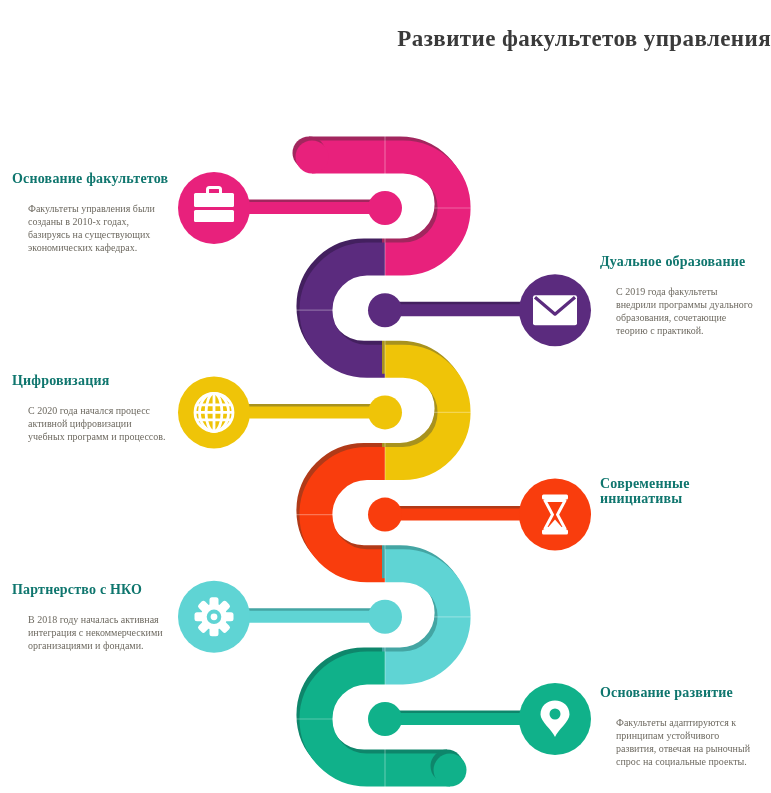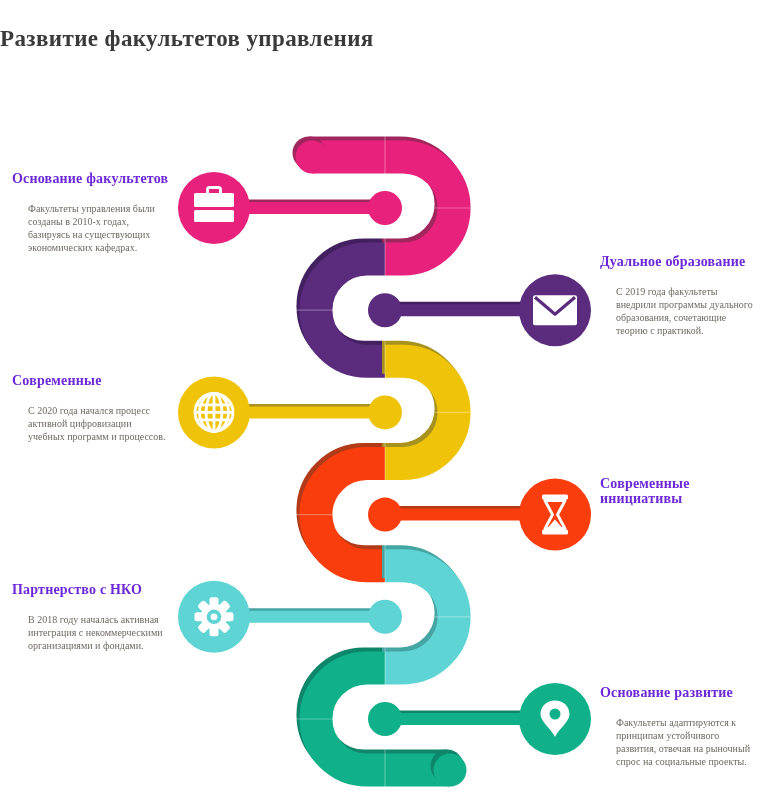--- a/index.html
+++ b/index.html
@@ -2,28 +2,28 @@
 <html><head>
 <meta charset="utf-8">
 <style>
   html,body { margin:0; padding:0; background:#ffffff; }
   .canvas {
     position:relative; width:771px; height:793px; background:#ffffff;
     font-family:"Liberation Serif", serif; overflow:hidden;
   }
   .main-title {
     position:absolute; top:26px; left:0; width:100%;
-    text-align:left; font-size:23px; font-weight:bold;
+    text-align:right; font-size:23px; font-weight:bold;
     color:#3a3a3a; letter-spacing:0.4px; margin:0;
   }
   .snake-svg { position:absolute; left:0; top:0; width:771px; height:793px; }
   .block { position:absolute; }
   .block h2 {
     margin:0 0 13px 0; font-size:14px; font-weight:bold;
-    color:#6d28d9; line-height:1.08; letter-spacing:0.2px;
+    color:#0f766e; line-height:1.08; letter-spacing:0.2px;
   }
   .block p {
     margin:16px; font-size:10px; color:#6e6a61; line-height:13px;
   }
   .block.side-left  { left:12px;  width:172px; text-align:left; }
   .block.side-right { left:600px; width:172px; text-align:left; }
   .pos-0 { top:171px; }
   .pos-1 { top:254px; }
   .pos-2 { top:373px; }
   .pos-3 { top:476px; }
@@ -162,21 +162,21 @@
     <h2>Основание факультетов</h2>
     <p>Факультеты управления были созданы в 2010-х годах, базируясь на существующих экономических кафедрах.</p>
   </div>
 
   <div class="block side-right pos-1">
     <h2>Дуальное образование</h2>
     <p>С 2019 года факультеты внедрили программы дуального образования, сочетающие теорию с практикой.</p>
   </div>
 
   <div class="block side-left pos-2">
-    <h2>Современные</h2>
+    <h2>Цифровизация</h2>
     <p>С 2020 года начался процесс активной цифровизации учебных программ и процессов.</p>
   </div>
 
   <div class="block side-right pos-3">
     <h2>Современные инициативы</h2>
   </div>
 
   <div class="block side-left pos-4">
     <h2>Партнерство с НКО</h2>
     <p>В 2018 году началась активная интеграция с некоммерческими организациями и фондами.</p>

